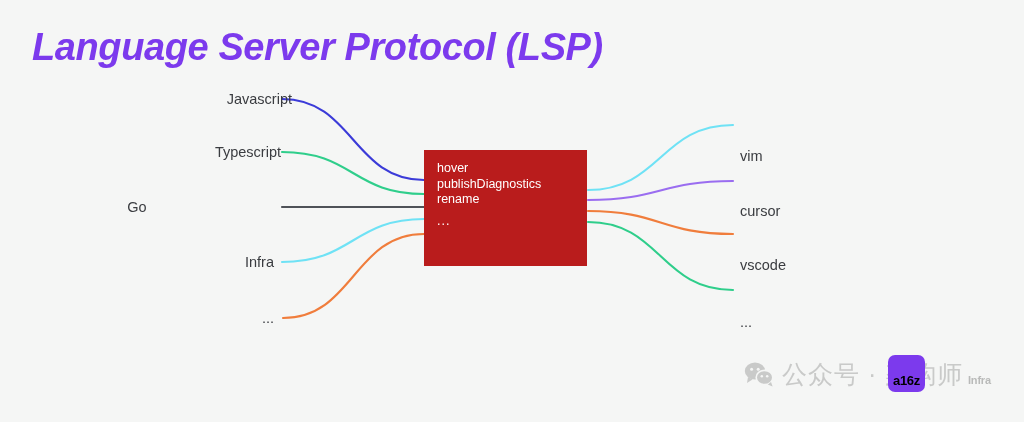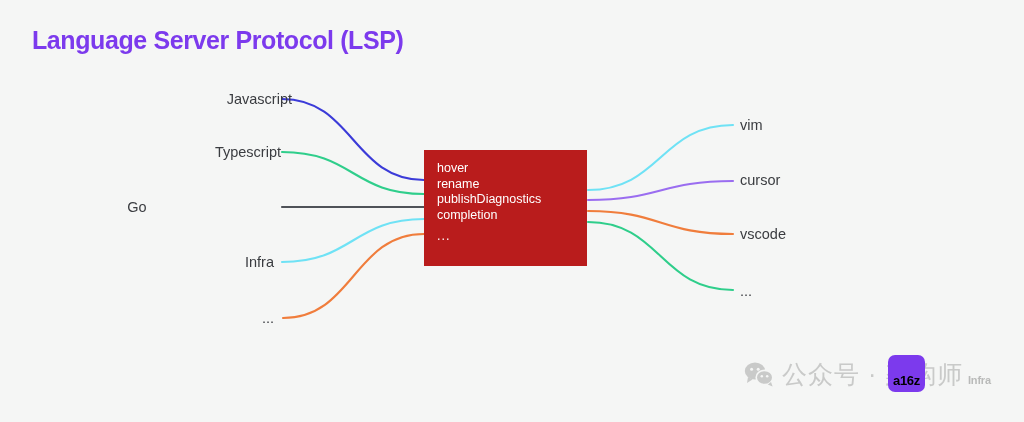--- a/index.html
+++ b/index.html
@@ -18,25 +18,26 @@
   #stage {
     position: absolute;
     left: 0; top: 0;
     width: 1024px;
     height: 422px;
   }
   .title {
     position: absolute;
     left: 32px;
     top: 26px;
-    font-size: 25px;
+    font-size: 38px;
     font-weight: bold;
     letter-spacing: -0.4px;
     color: #7c3aed;
     white-space: nowrap;
+    font-style: italic;
   }
   
   #diagram {
     position: absolute;
     left: 0; top: 0;
     width: 1024px;
     height: 422px;
   }
   .node-label {
     position: absolute;
@@ -45,20 +46,21 @@
     white-space: nowrap;
     line-height: 1;
   }
   .node-label.left {
     text-align: right;
     transform: translateY(-50%);
   }
   .node-label.right {
     text-align: left;
     transform: translateY(-50%);
+    margin-top: 31px;
   }
   
   .center-box {
     position: absolute;
     left: 424px;
     top: 150px;
     width: 163px;
     height: 116px;
     background: #b91c1c;
     box-sizing: border-box;
@@ -158,23 +160,22 @@
   <div id="right-labels">
       <div class="node-label right" style="top: 125px; left: 740px;">vim</div>
       <div class="node-label right" style="top: 180px; left: 740px;">cursor</div>
       <div class="node-label right" style="top: 234px; left: 740px;">vscode</div>
       <div class="node-label right" style="top: 291px; left: 740px;">...</div>
     </div>
 
   <div class="center-box">
     <div id="features">
         <div class="feature">hover</div>
+        <div class="feature">publishDiagnostics</div>
         <div class="feature">rename</div>
-        <div class="feature">publishDiagnostics</div>
-        <div class="feature">completion</div>
         <div class="feature ellipsis">...</div>
       </div>
   </div>
 
   <div class="watermark">
     <svg class="wechat-icon" viewBox="0 0 30 26">
       <ellipse cx="11" cy="10" rx="10.2" ry="8.6" fill="#c9cac9"></ellipse>
       <polygon points="4,16 3,22 8.5,18.5" fill="#c9cac9"></polygon>
       <circle cx="7.6" cy="8.2" r="1.5" fill="#f5f6f5"></circle>
       <circle cx="14.2" cy="8.2" r="1.5" fill="#f5f6f5"></circle>

